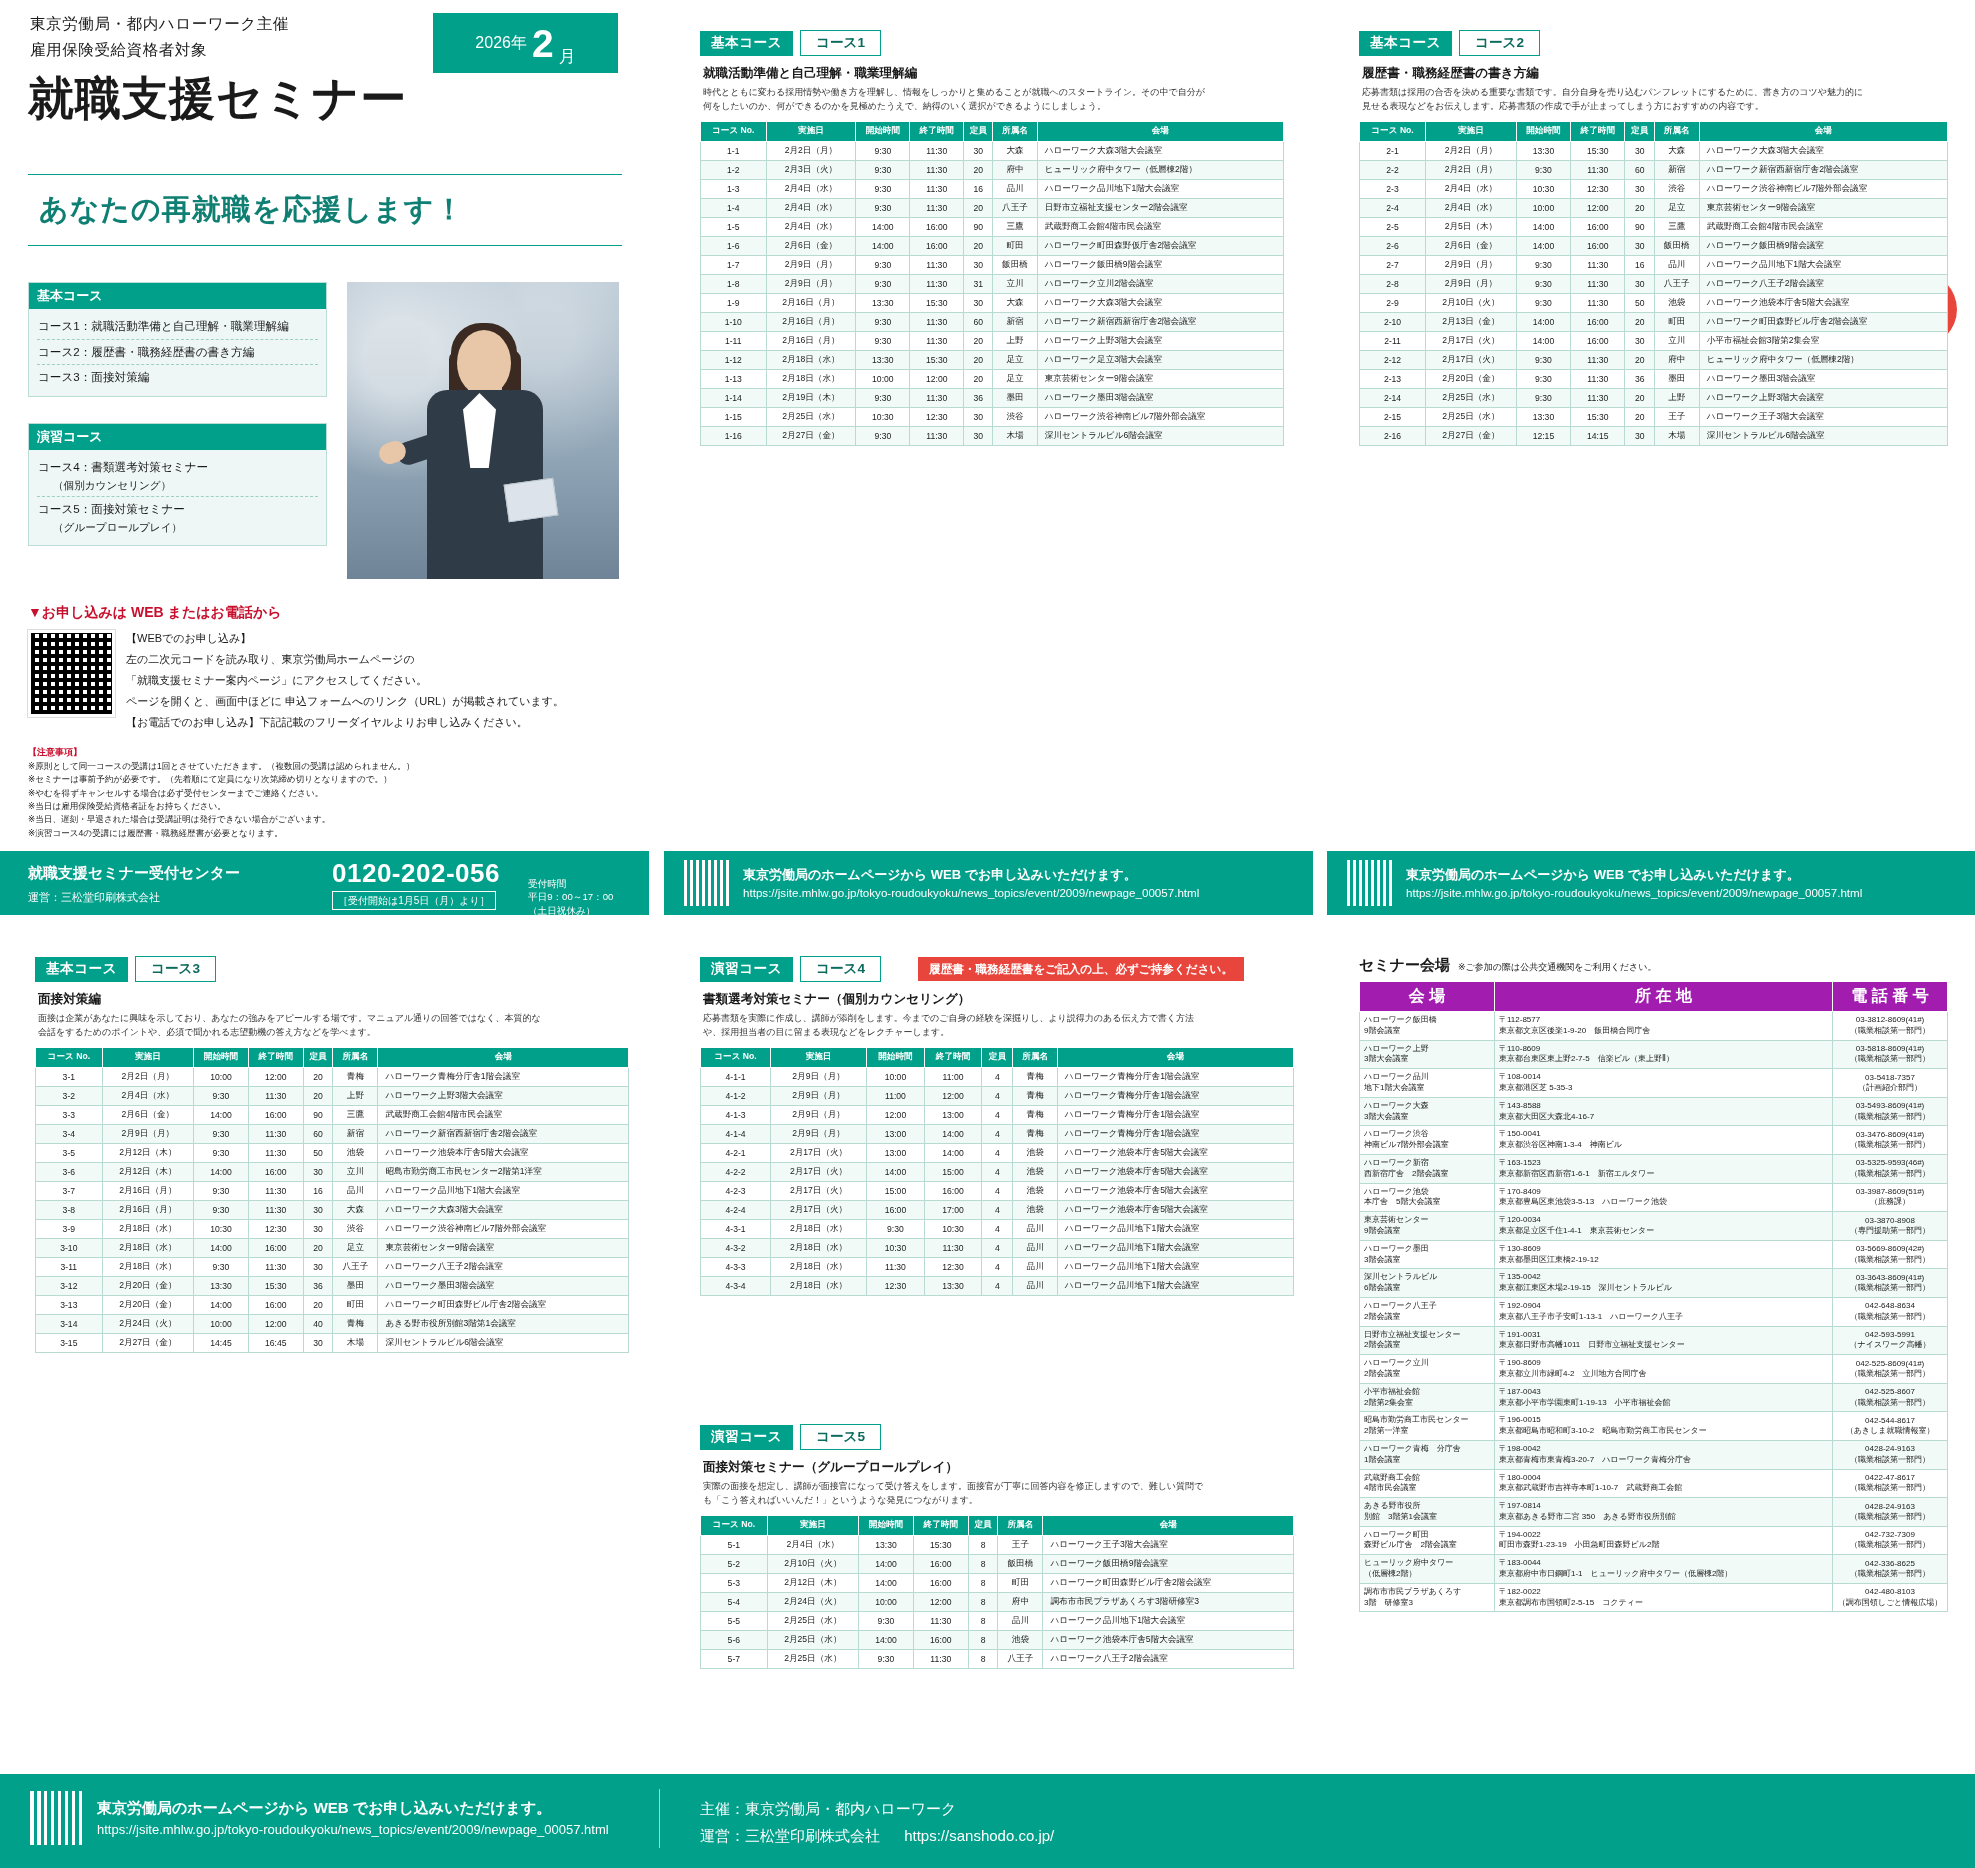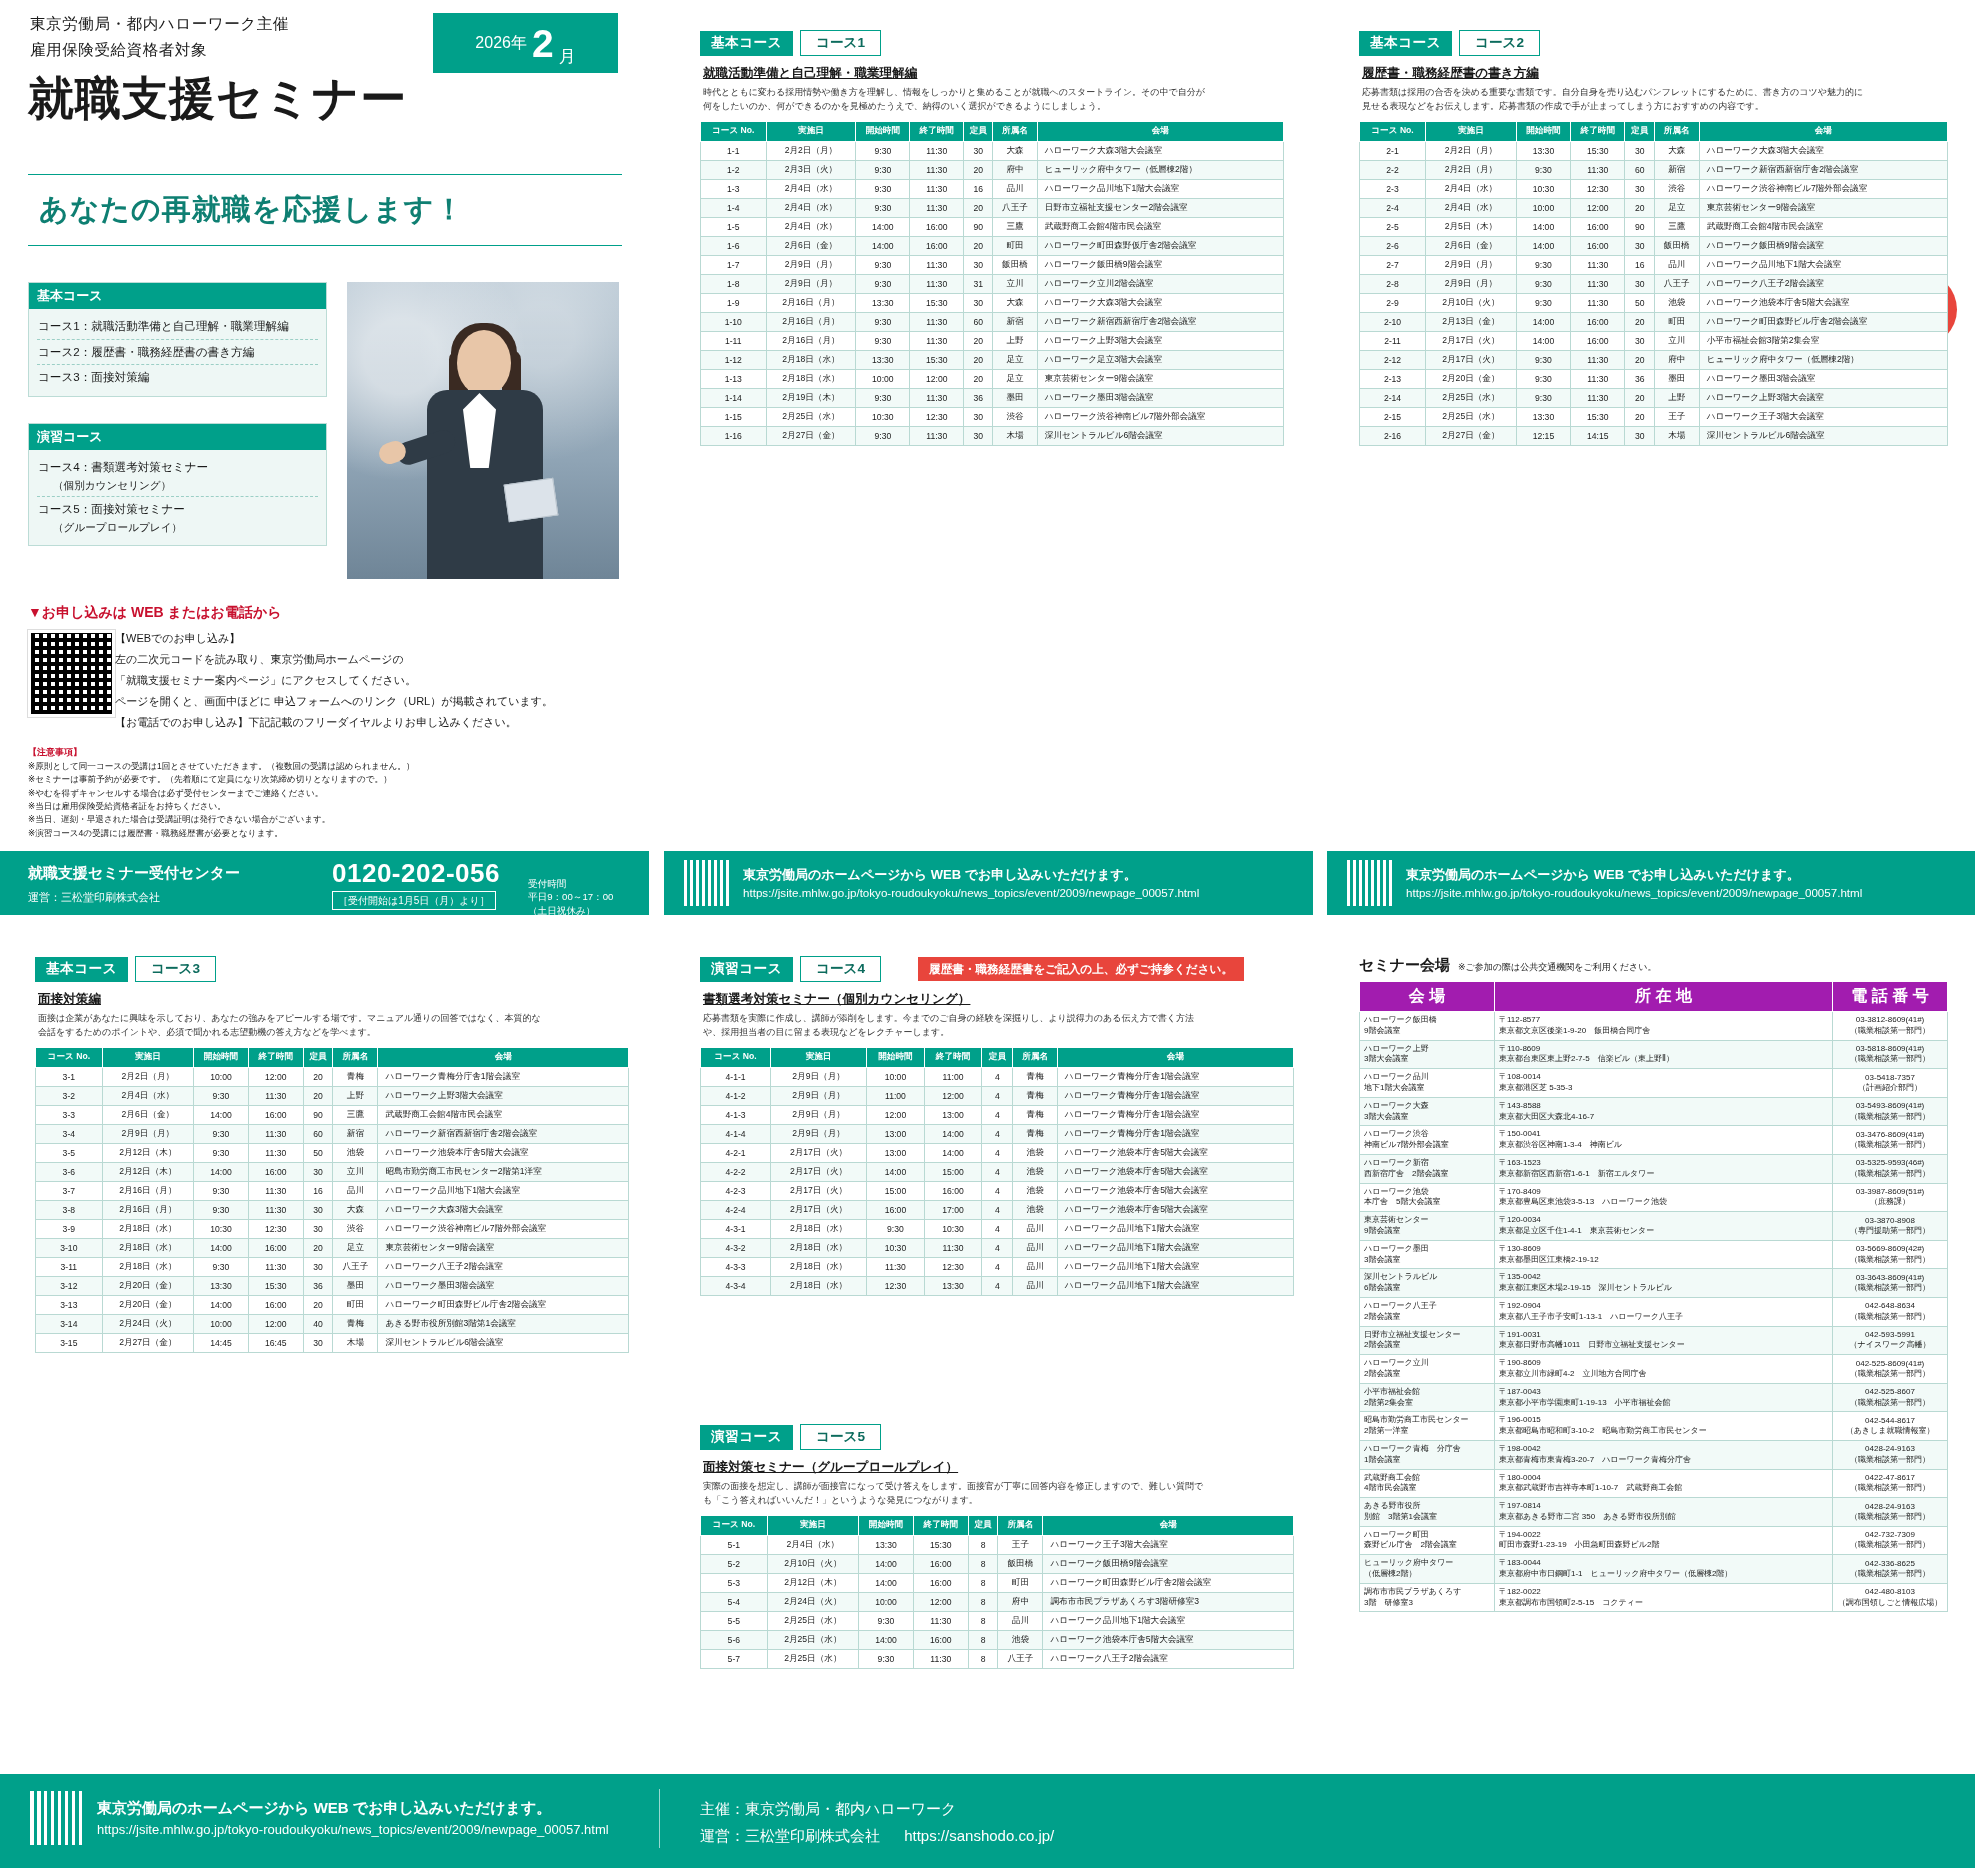--- a/index.html
+++ b/index.html
@@ -1,21 +1,21 @@
 <!DOCTYPE html>
 <html lang="ja" style="font-size:8px"><head>
 <meta charset="utf-8">
 <style>
   html,body{margin:0;padding:0;background:#ffffff;}
   body{font-family:"Liberation Sans","DejaVu Sans",sans-serif;color:#1a1a1a;}
   #page{width:1975px;height:1869px;position:relative;background:#fff;overflow:hidden;}
   .tag{display:inline-block;background:#00a08a;color:#fff;font-weight:bold;padding:3.5px 11px;font-size:13.6px;letter-spacing:0.5px;}
   .tag-line{display:flex;align-items:center;gap:7px;}
   .tag-out{display:inline-block;border:1px solid #00a08a;color:#0c6b5d;font-weight:bold;padding:3px 15px;font-size:13.6px;background:#fff;}
-  .sec-title{font-size:12.6px;font-weight:bold;margin:9px 0 4px 3px;text-decoration:underline;}
+  .sec-title{font-size:12.6px;font-weight:bold;margin:9px 0 4px 3px;}
   .sec-desc{font-size:9px;line-height:1.55;margin:0 0 7px 3px;max-width:508px;color:#333;}
 
   table.tbl{border-collapse:collapse;width:100%;font-size:8.6px;}
   table.tbl th{background:#00a08a;color:#fff;font-weight:bold;border:0.5px solid #ffffff;padding:3.5px 1px;text-align:center;font-size:8.6px;}
   table.tbl td{border:0.5px solid #b9d9d3;padding:3px 2px;text-align:center;background:#fff;}
   table.tbl tr:nth-child(even) td{background:#f2faf8;}
   table.tbl td.venue{text-align:left;padding-left:7px;}
 
   
   .hdr{position:absolute;left:0;top:0;width:649px;}
@@ -50,21 +50,21 @@
   .photo .body{position:absolute;left:20px;top:60px;width:116px;height:191px;background:#2f3b46;border-radius:20px 20px 0 0;}
   .photo .shirt{position:absolute;left:56px;top:63px;width:33px;height:75px;background:#fff;clip-path:polygon(50% 0,100% 22%,78% 100%,22% 100%,0 22%);}
   .photo .arm{position:absolute;left:-11px;top:106px;width:60px;height:23px;background:#2f3b46;border-radius:12px;transform:rotate(-18deg);}
   .photo .hand{position:absolute;left:-28px;top:112px;width:27px;height:21px;border-radius:11px;background:#e8c6a8;transform:rotate(-18deg);}
   .photo .book{position:absolute;left:99px;top:151px;width:48px;height:36px;background:#dce3ea;border:1.5px solid #b9c3cc;transform:rotate(-8deg);}
 
   .freebadge{position:absolute;right:18px;top:272px;width:75px;height:75px;border-radius:50%;background:#e8453c;color:#fff;display:flex;align-items:center;justify-content:center;text-align:center;font-weight:bold;font-size:18px;line-height:1.15;}
 
   .apply{position:absolute;left:28px;top:604px;width:599px;}
   .apply h3{font-size:14px;color:#c8102e;margin:0 0 8px 0;font-weight:bold;}
-  .apply .row{display:flex;}
+  .apply .row{display:flex;gap:11px;}
   .qr{width:81px;height:81px;background:
       repeating-linear-gradient(90deg,#000 0 4px,#fff 4px 8px),
       repeating-linear-gradient(0deg,#000 0 4px,transparent 4px 8px);
       background-blend-mode:multiply;flex:0 0 auto;border:3px solid #fff;outline:0.5px solid #ddd;}
   .apply p{margin:0 0 4px 0;font-size:11px;line-height:1.55;}
   .notes{margin-top:11px;font-size:8.6px;line-height:1.55;}
   .notes .nt{color:#c8102e;font-weight:bold;font-size:9px;}
 
   .footband{position:absolute;left:0;width:649px;height:64px;background:#00a08a;color:#fff;}
   .footband .t1{font-size:15px;font-weight:bold;position:absolute;left:28px;top:13px;}

